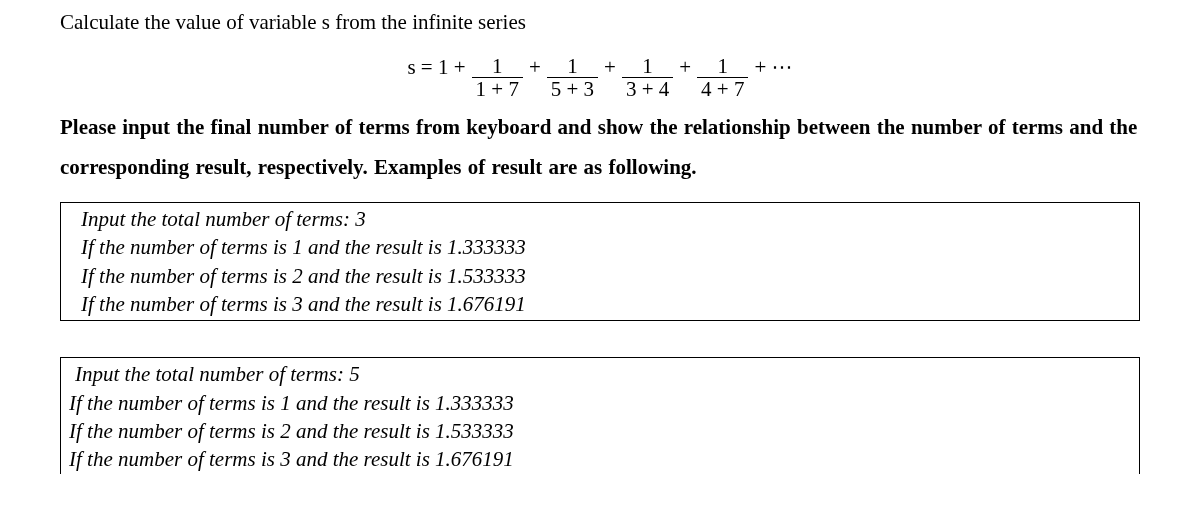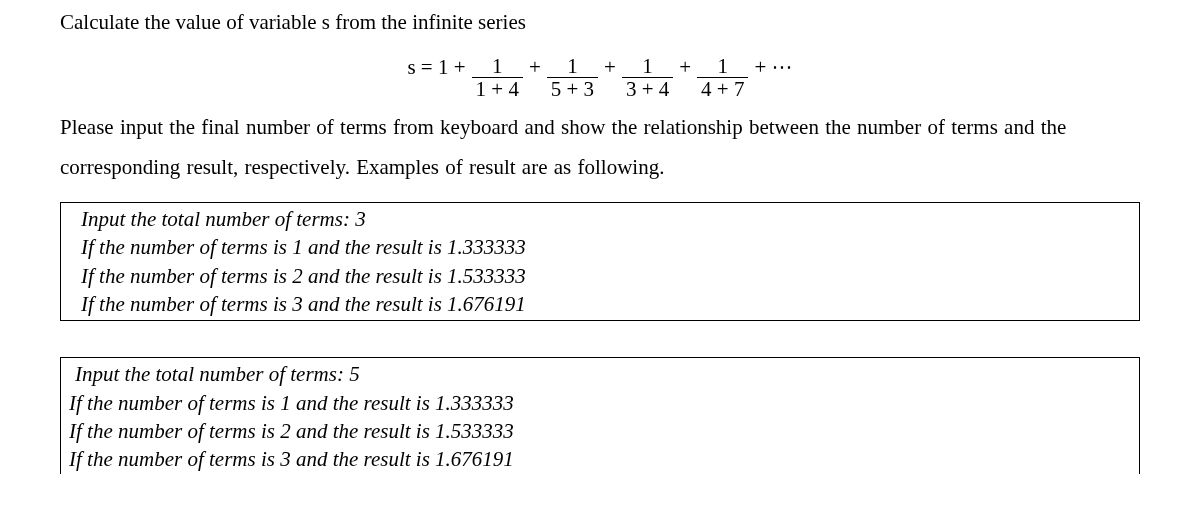--- a/index.html
+++ b/index.html
@@ -36,20 +36,21 @@
       padding: 0 4px;
     }
     .frac .den {
       border-top: 1.2px solid #000;
       padding: 0 4px;
     }
     .para {
       line-height: 1.9;
       margin-bottom: 14px;
       word-spacing: 1px;
+      font-weight: bold;
     }
     .example-box {
       border: 1px solid #000;
       padding: 2px 20px;
       margin-bottom: 10px;
       font-style: italic;
       font-size: 21px;
       line-height: 1.35;
     }
     .example-box-open {
@@ -70,21 +71,21 @@
 </head>
 <body>
 
 <div class="heading">Calculate the value of variable s from the infinite series</div>
 
 <div class="equation">
   <span class="eq-row">
     <span>s = 1 +</span>
     <span class="frac">
       <span class="num">1</span>
-      <span class="den">1 + 4</span>
+      <span class="den">1 + 7</span>
     </span>
     <span>+</span>
     <span class="frac">
       <span class="num">1</span>
       <span class="den">5 + 3</span>
     </span>
     <span>+</span>
     <span class="frac">
       <span class="num">1</span>
       <span class="den">3 + 4</span>

